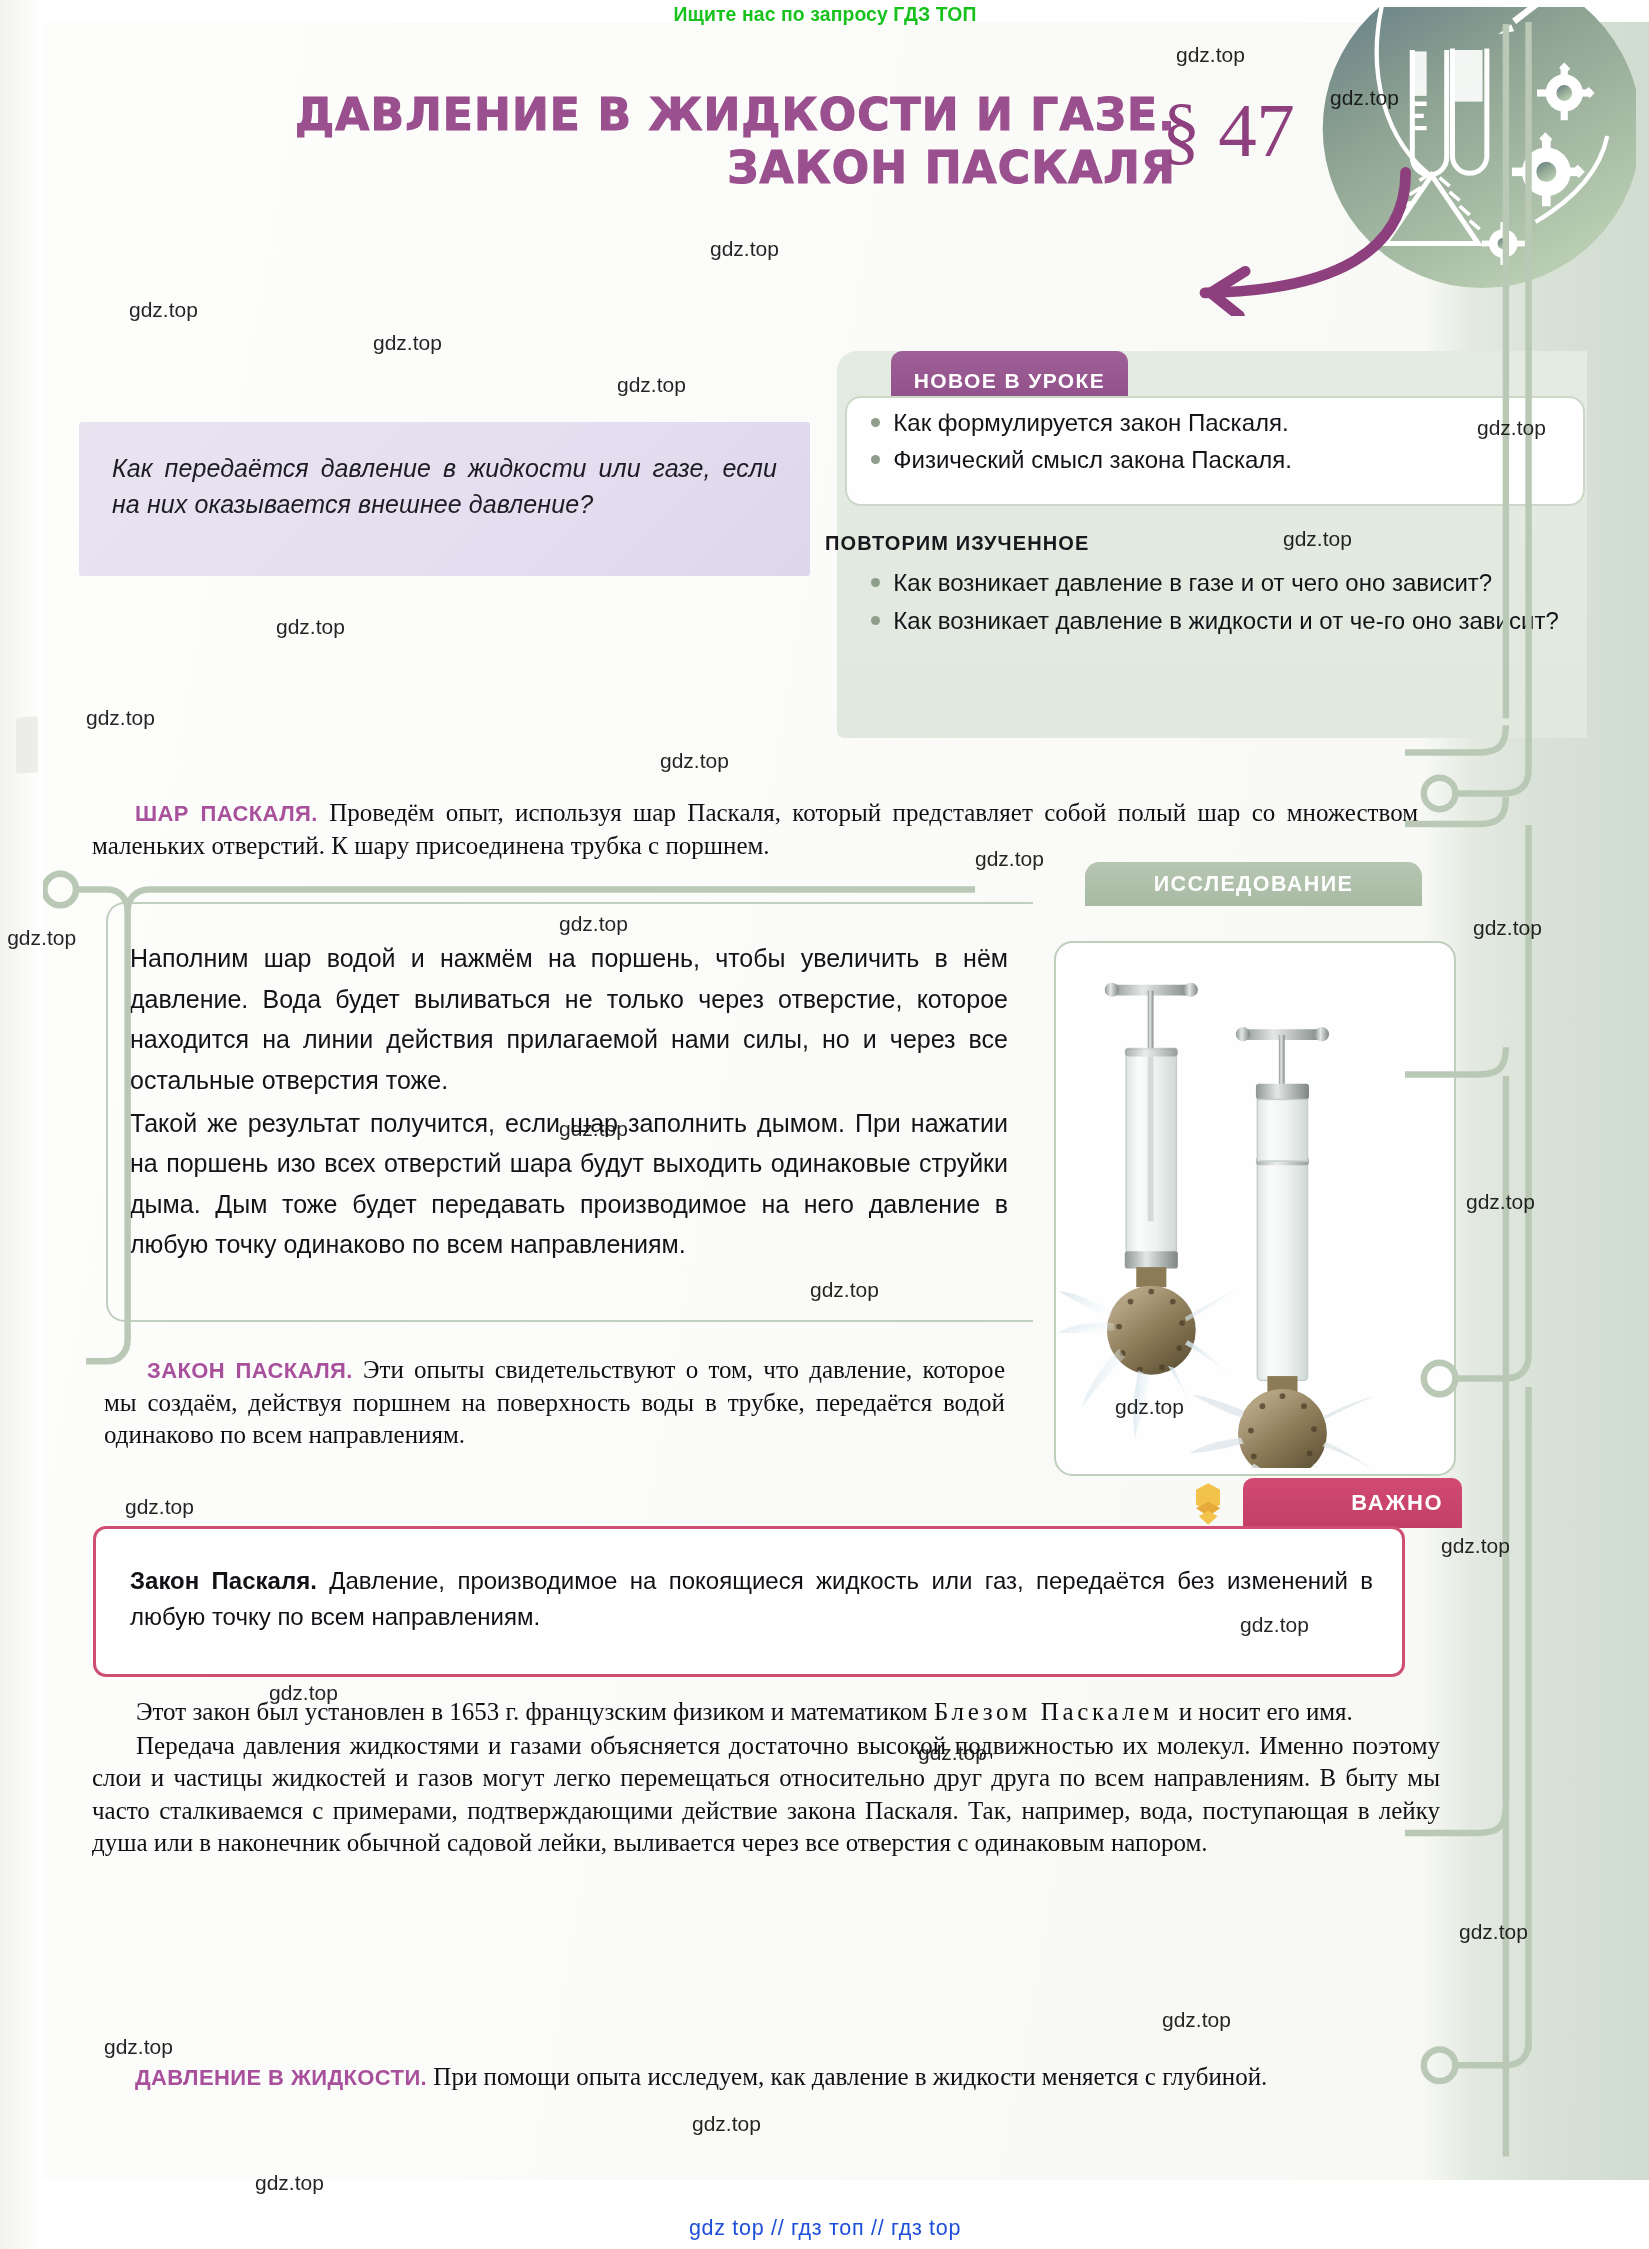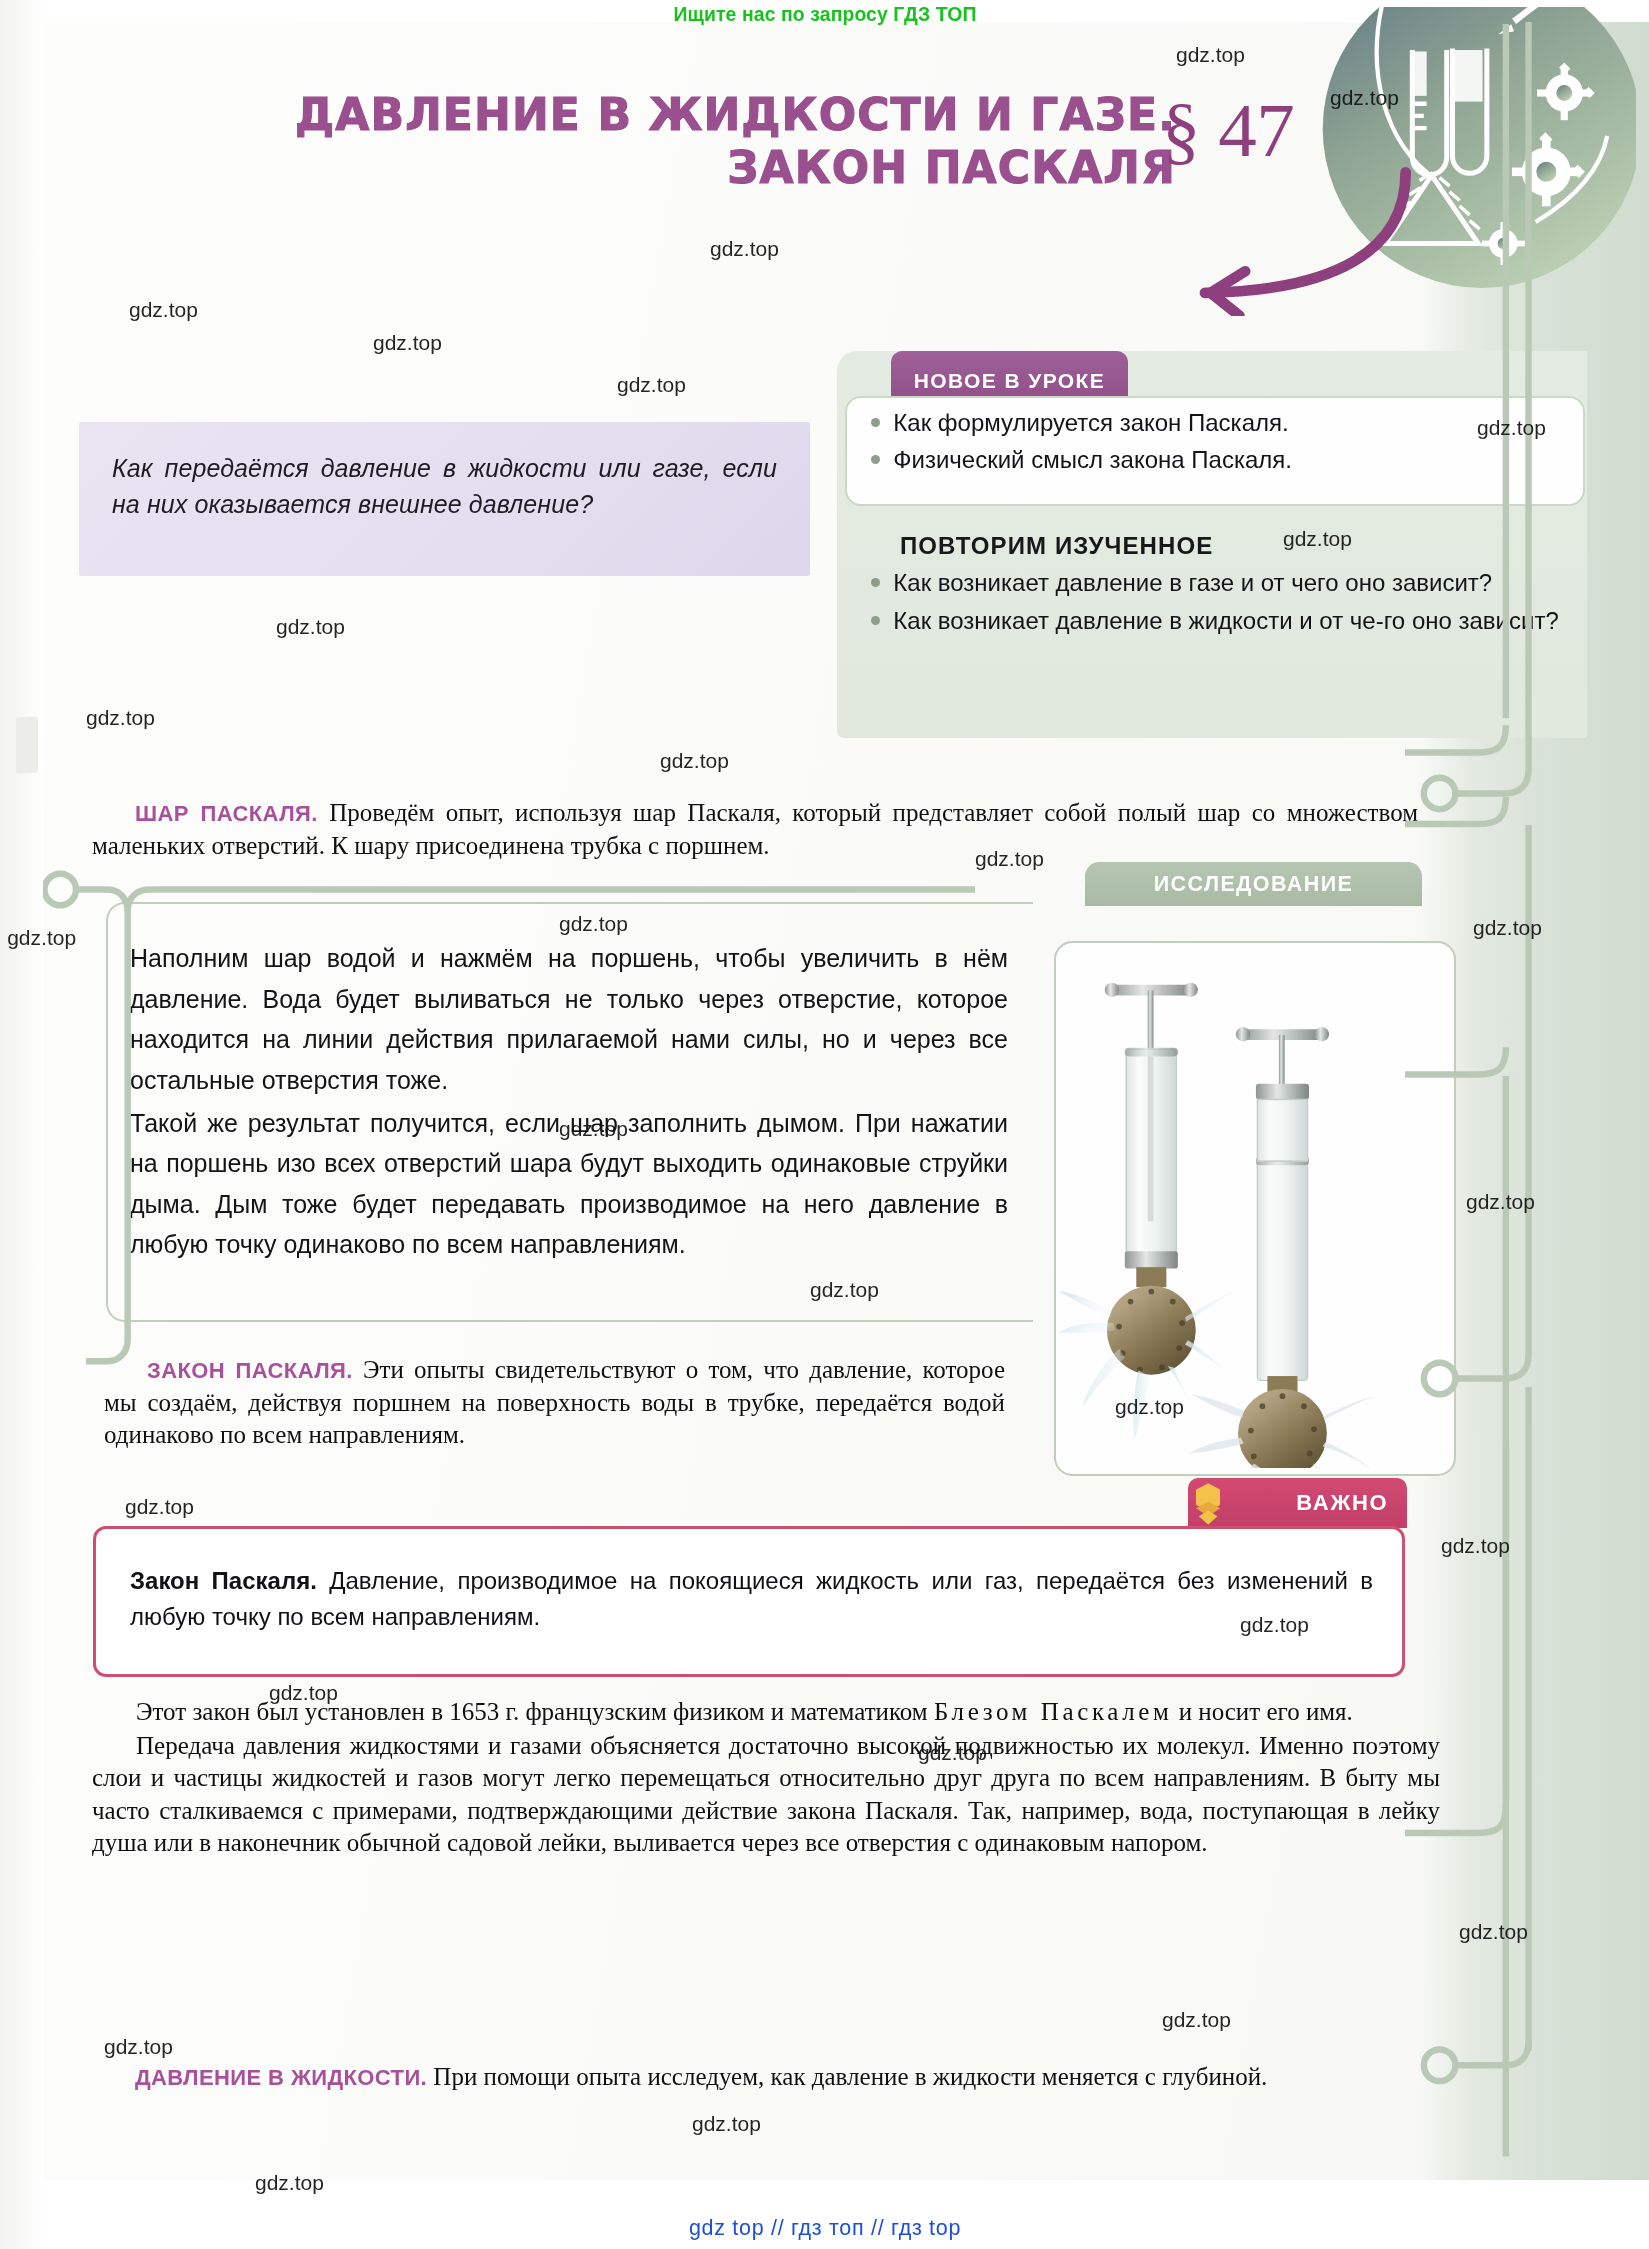--- a/index.html
+++ b/index.html
@@ -111,22 +111,22 @@
     width:9.3px;height:9.3px;border-radius:50%;background:#8e9e8b;
     margin:12.2px 13px 0 0;flex:0 0 auto;
   }
   .bullet-txt{
     font-family:"Liberation Sans",sans-serif;
     font-size:24px;line-height:1.42;color:#131318;
   }
   .newlist{position:absolute;left:871px;top:406px;width:688px;}
 
   .tag-rep{
-    position:absolute;left:900px;top:532px;
-    color:#17171c;font-weight:700;font-size:24px;letter-spacing:1.1px;
+    position:absolute;left:825px;top:532px;
+    color:#17171c;font-weight:700;font-size:20px;letter-spacing:1.1px;
     font-family:"Liberation Sans",sans-serif;
   }
   .replist{position:absolute;left:871px;top:566px;width:706px;}
   .replist .bullet-txt{font-size:24px;line-height:1.45;text-align:justify;}
 
   
   .serif{
     font-family:"Liberation Serif",serif;
     font-size:25px;line-height:1.30;color:#101014;
     text-align:justify;
@@ -167,21 +167,21 @@
     position:absolute;left:106px;top:902px;width:925px;height:416px;
     border:2.9px solid #c1d0be;border-radius:18.6px;border-right:none;
     border-top-right-radius:0;border-bottom-right-radius:0;
   }
 
   .p-zakon{position:absolute;left:92px;top:1342px;width:925px;}
   .p-zakon p{margin:12px;text-indent:43px;}
 
   
   .tag-imp{
-    position:absolute;left:1188px;top:1478px;width:219px;height:50px;
+    position:absolute;left:1243px;top:1478px;width:219px;height:50px;
     background:linear-gradient(180deg,#d14a72,#c23e68);
     border-top-left-radius:10px;border-top-right-radius:10px;
     display:flex;align-items:center;justify-content:flex-end;
     padding-right:18.6px;box-sizing:border-box;
     color:#fff;font-weight:700;font-size:22px;letter-spacing:1.7px;
     font-family:"Liberation Sans",sans-serif;
   }
   .imp-icon{
     position:absolute;left:1196px;top:1483px;width:24.4px;height:42px;
   }

